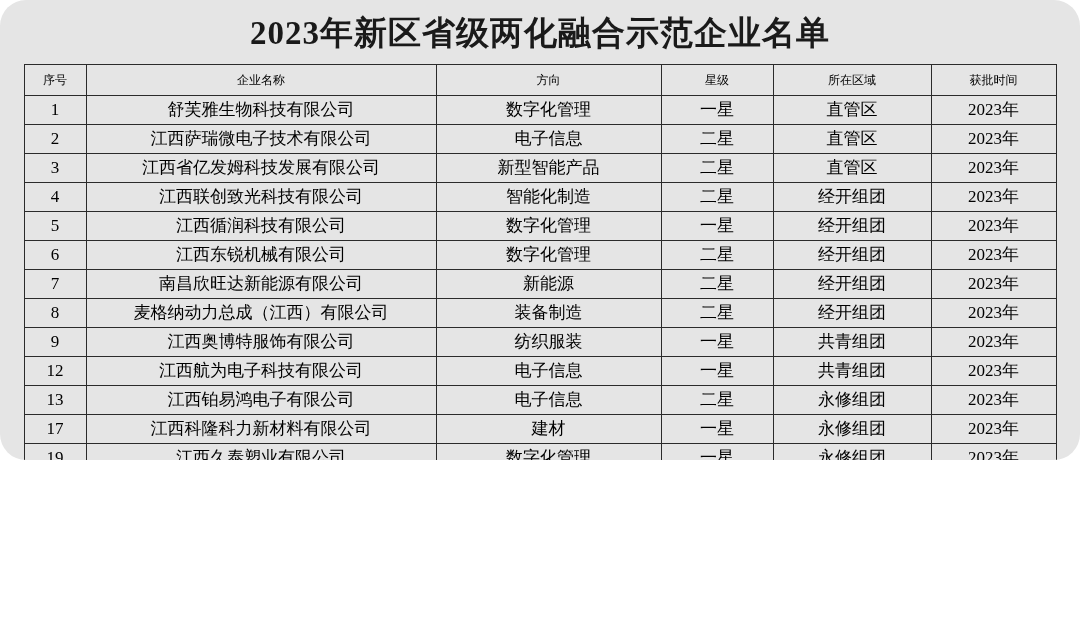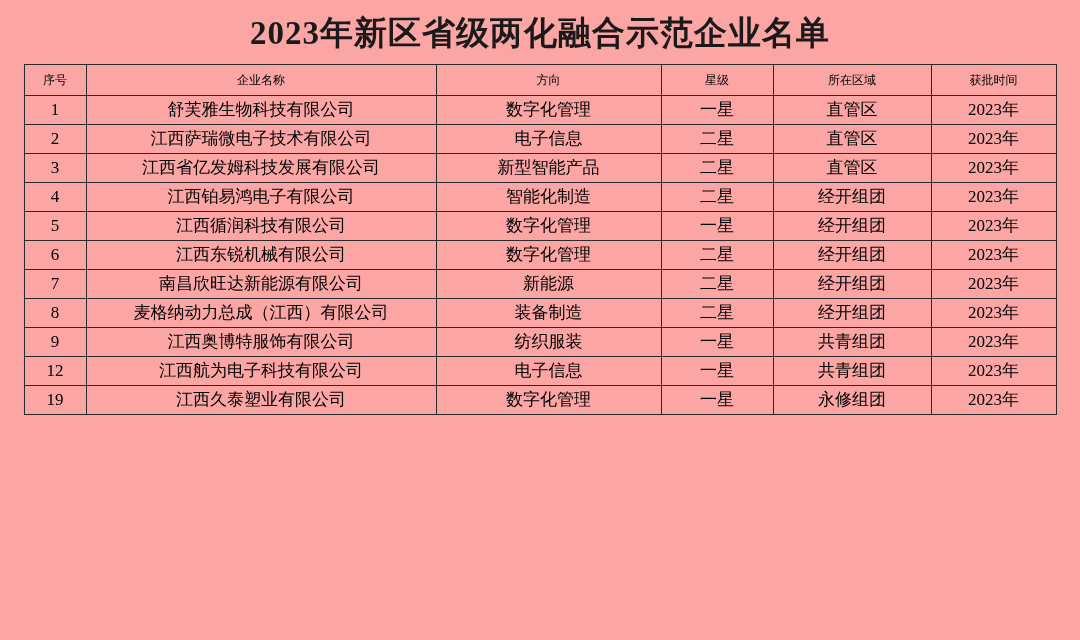--- a/index.html
+++ b/index.html
@@ -9,24 +9,25 @@
   }
   body {
     width: 1080px;
     height: 640px;
     overflow: hidden;
     font-family: "Liberation Serif", serif;
     color: #000000;
   }
   .page {
     width: 1080px;
-    height: 640px;
+    height: 460px;
     position: relative;
-    background: #fca5a5;
+    background: #e5e5e5;
     overflow: hidden;
+    border-radius: 26px;
   }
   .doc-title {
     text-align: center;
     font-family: "Liberation Serif", serif;
     font-weight: bold;
     font-size: 33px;
     letter-spacing: 1px;
     color: #1a1a1a;
     padding-top: 14px;
     padding-bottom: 10px;
@@ -109,21 +110,21 @@
         <tr>
           <td>3</td>
           <td>江西省亿发姆科技发展有限公司</td>
           <td>新型智能产品</td>
           <td>二星</td>
           <td>直管区</td>
           <td>2023年</td>
         </tr>
         <tr>
           <td>4</td>
-          <td>江西铂易鸿电子有限公司</td>
+          <td>江西联创致光科技有限公司</td>
           <td>智能化制造</td>
           <td>二星</td>
           <td>经开组团</td>
           <td>2023年</td>
         </tr>
         <tr>
           <td>5</td>
           <td>江西循润科技有限公司</td>
           <td>数字化管理</td>
           <td>一星</td>
@@ -164,20 +165,36 @@
         </tr>
         <tr>
           <td>12</td>
           <td>江西航为电子科技有限公司</td>
           <td>电子信息</td>
           <td>一星</td>
           <td>共青组团</td>
           <td>2023年</td>
         </tr>
         <tr>
+          <td>13</td>
+          <td>江西铂易鸿电子有限公司</td>
+          <td>电子信息</td>
+          <td>二星</td>
+          <td>永修组团</td>
+          <td>2023年</td>
+        </tr>
+        <tr>
+          <td>17</td>
+          <td>江西科隆科力新材料有限公司</td>
+          <td>建材</td>
+          <td>一星</td>
+          <td>永修组团</td>
+          <td>2023年</td>
+        </tr>
+        <tr>
           <td>19</td>
           <td>江西久泰塑业有限公司</td>
           <td>数字化管理</td>
           <td>一星</td>
           <td>永修组团</td>
           <td>2023年</td>
         </tr>
       </tbody>
   </table>
 

